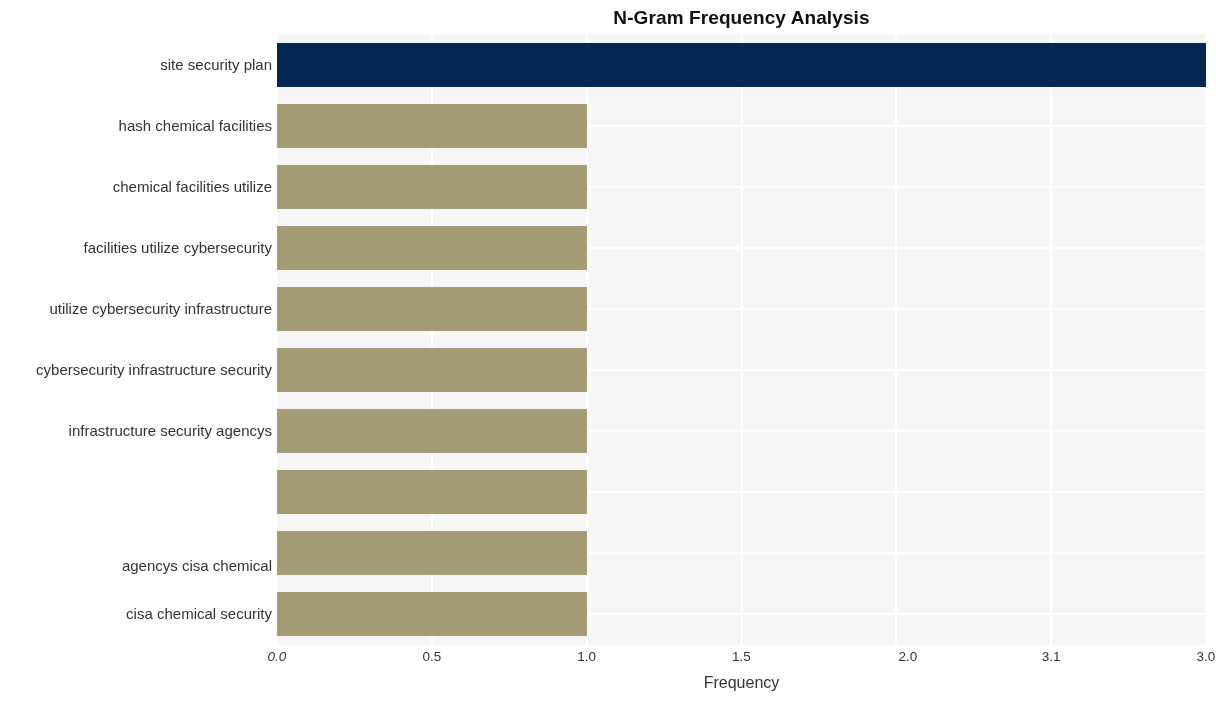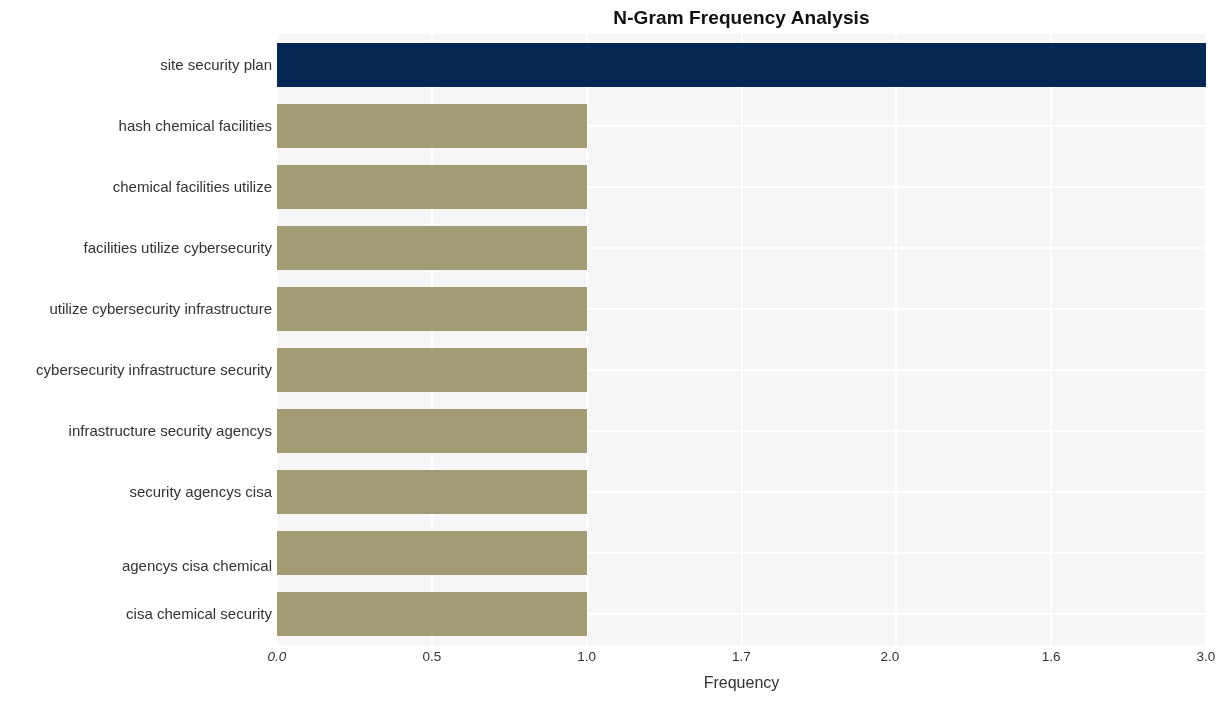--- a/index.html
+++ b/index.html
@@ -157,30 +157,29 @@
     </div>
 
   <div class="ytick-layer" id="ytick-layer">
       <div class="ytick" style="top: 22.55px;">site security plan</div>
       <div class="ytick" style="top: 83.65px; padding-left: 48px;">hash chemical facilities</div>
       <div class="ytick" style="top: 144.75px;">chemical facilities utilize</div>
       <div class="ytick" style="top: 205.85px; padding-left: 8px;">facilities utilize cybersecurity</div>
       <div class="ytick" style="top: 266.95px;">utilize cybersecurity infrastructure</div>
       <div class="ytick" style="top: 328.05px;">cybersecurity infrastructure security</div>
       <div class="ytick" style="top: 389.15px;">infrastructure security agencys</div>
-      <div class="ytick" style="top: 450.25px;">security agencys cisa</div>
       <div class="ytick" style="top: 524px;">agencys cisa chemical</div>
       <div class="ytick" style="top: 572.45px;">cisa chemical security</div>
     </div>
 
   <div class="xtick-layer" id="xtick-layer">
       <div class="xtick" style="left: 0px; font-style: italic;">0.0</div>
       <div class="xtick" style="left: 154.833px;">0.5</div>
       <div class="xtick" style="left: 309.667px;">1.0</div>
-      <div class="xtick" style="left: 464.5px;">1.7</div>
-      <div class="xtick" style="left: 613px; text-align: center;">2.0</div>
-      <div class="xtick" style="left: 774.167px;">1.6</div>
+      <div class="xtick" style="left: 464.5px;">1.5</div>
+      <div class="xtick" style="left: 631px; text-align: center;">2.0</div>
+      <div class="xtick" style="left: 774.167px;">3.1</div>
       <div class="xtick" style="left: 929px;">3.0</div>
     </div>
 
   <div class="xlabel">Frequency</div>
 
 </div>
 
 </body></html>

